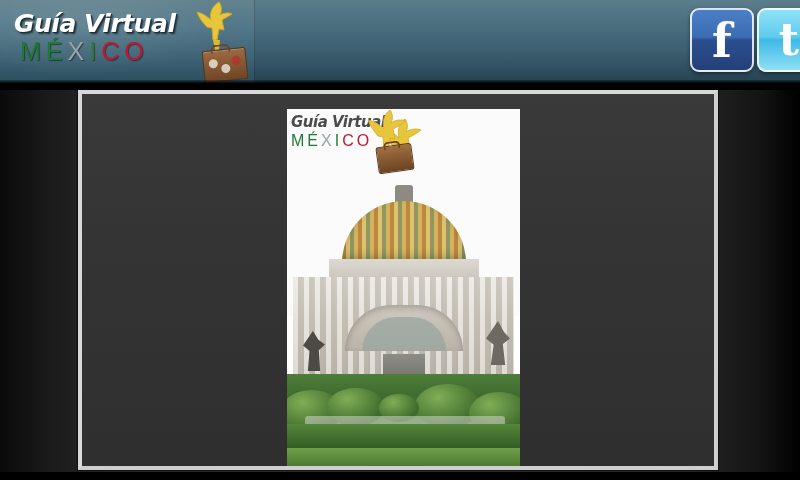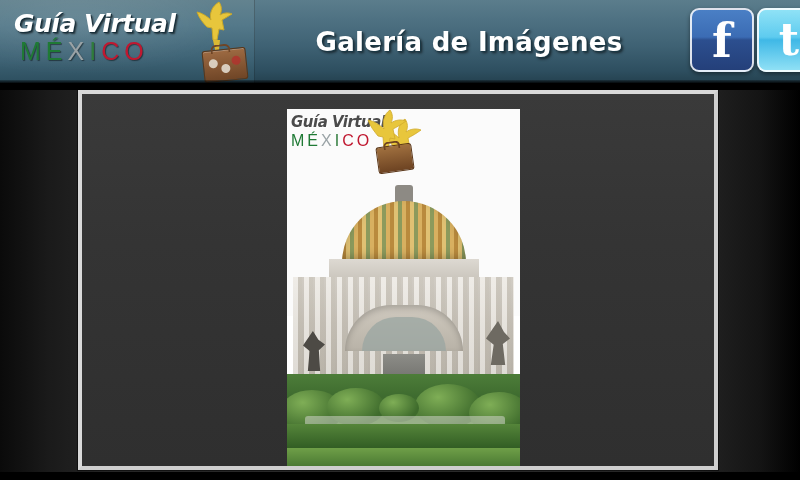--- a/index.html
+++ b/index.html
@@ -274,23 +274,20 @@
         <path d="M24 40 L31 40 L30 50 L26 50 Z" fill="#d9b833"></path>
       </svg>
       <div class="suitcase">
         <span class="sc-dot" style="left:5px;top:8px;"></span>
         <span class="sc-dot" style="left:17px;top:14px;"></span>
         <span class="sc-dot" style="left:28px;top:7px;background:#b0342e;"></span>
       </div>
     </div>
   </div>
 
-  <div class="header-title">
-    <span>Galería de Imágenes</span>
-  </div>
 
   <div class="social">
     <a class="sicon fb" href="#">
       <span class="glyph">f</span>
     </a>
     <a class="sicon tw" href="#">
       <span class="glyph">t</span>
     </a>
   </div>
 </div>

